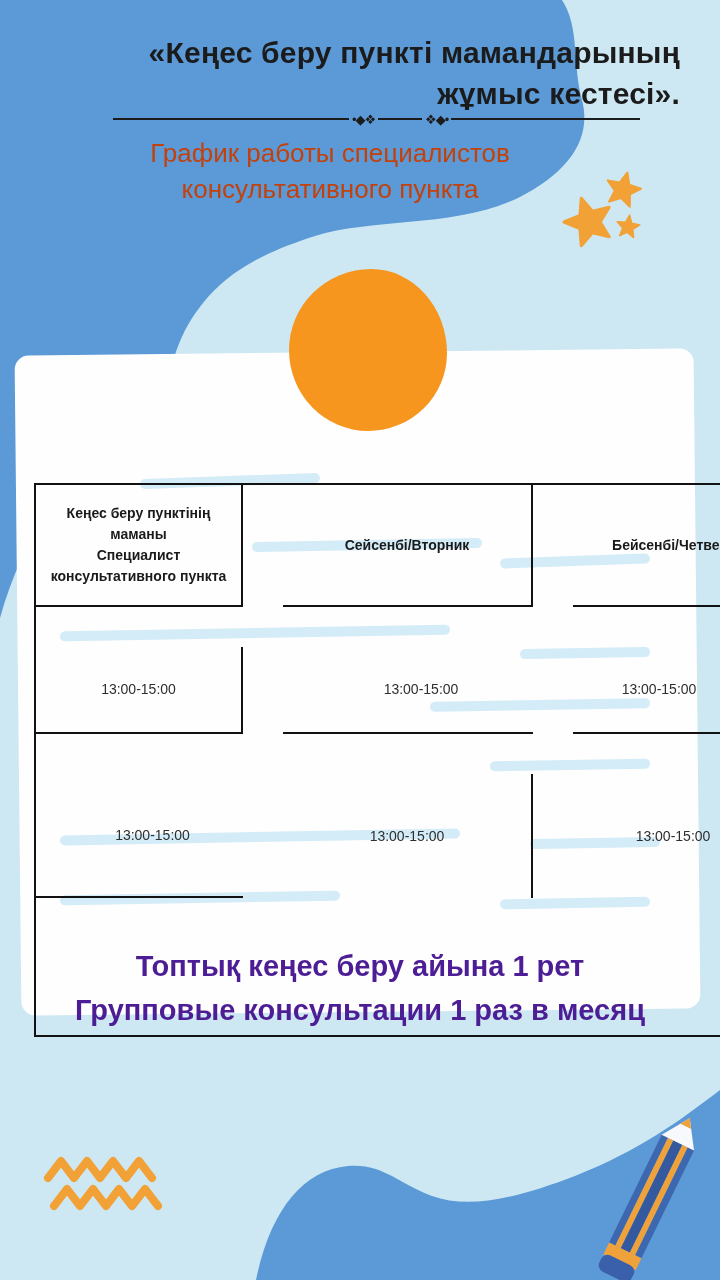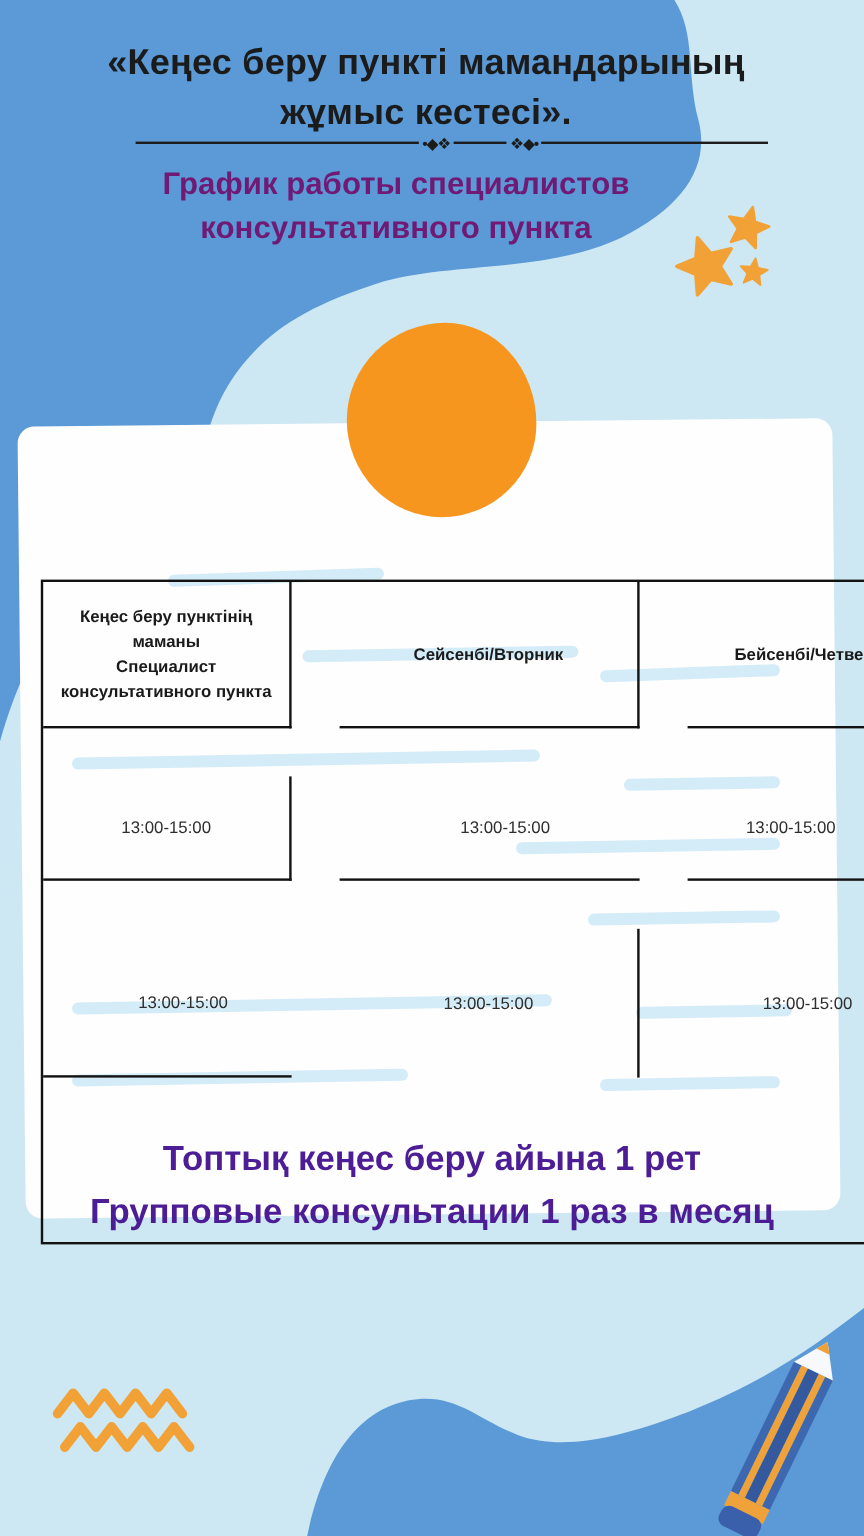--- a/index.html
+++ b/index.html
@@ -2,29 +2,29 @@
 <html><head>
 <meta charset="utf-8">
 <style>
   html,body{margin:0;padding:0;}
   body{width:720px;height:1280px;overflow:hidden;font-family:"Liberation Sans","DejaVu Sans",sans-serif;}
   .page{position:relative;width:720px;height:1280px;background:#cde8f3;overflow:hidden;}
   .layer{position:absolute;left:0;top:0;width:720px;height:1280px;pointer-events:none;}
   .z1{z-index:1}.z2{z-index:2}
 
   .title{position:absolute;left:30px;top:32px;width:650px;z-index:4;
-         text-align:center;font-size:30px;font-weight:700;color:#1b1b1b;
+         text-align:right;font-size:30px;font-weight:700;color:#1b1b1b;
          line-height:1.38;white-space:pre-line;letter-spacing:.2px;}
   .divider{position:absolute;left:113px;top:110px;width:527px;height:18px;z-index:4;
            display:flex;align-items:center;color:#1c1c1c;}
   .divider .line{height:2px;background:#1c1c1c;}
   .divider .l1{flex:1.25;} .divider .mid{width:44px;} .divider .l2{flex:1;}
   .divider .glyphs{font-size:13px;line-height:1;padding:0 3px;letter-spacing:-1px;}
   .subtitle{position:absolute;left:20px;top:136px;width:620px;z-index:4;
-            text-align:center;font-size:26px;font-weight:700;color:#701a75;
+            text-align:center;font-size:26px;font-weight:400;color:#c2410c;
             line-height:1.38;white-space:pre-line;}
 
   .paper{position:absolute;left:18px;top:352px;width:679px;height:660px;z-index:2;
          background:#fefefe;border-radius:14px;transform:rotate(-0.6deg);}
   .circle{position:absolute;left:289px;top:269px;width:158px;height:162px;z-index:3;
           background:#f6961f;border-radius:52% 48% 50% 50%/50% 52% 48% 50%;}
 
   .smudge{position:absolute;height:10px;border-radius:5px;background:rgba(183,223,242,.6);z-index:3;}
 
   .sched{position:absolute;left:34px;top:483px;z-index:4;

